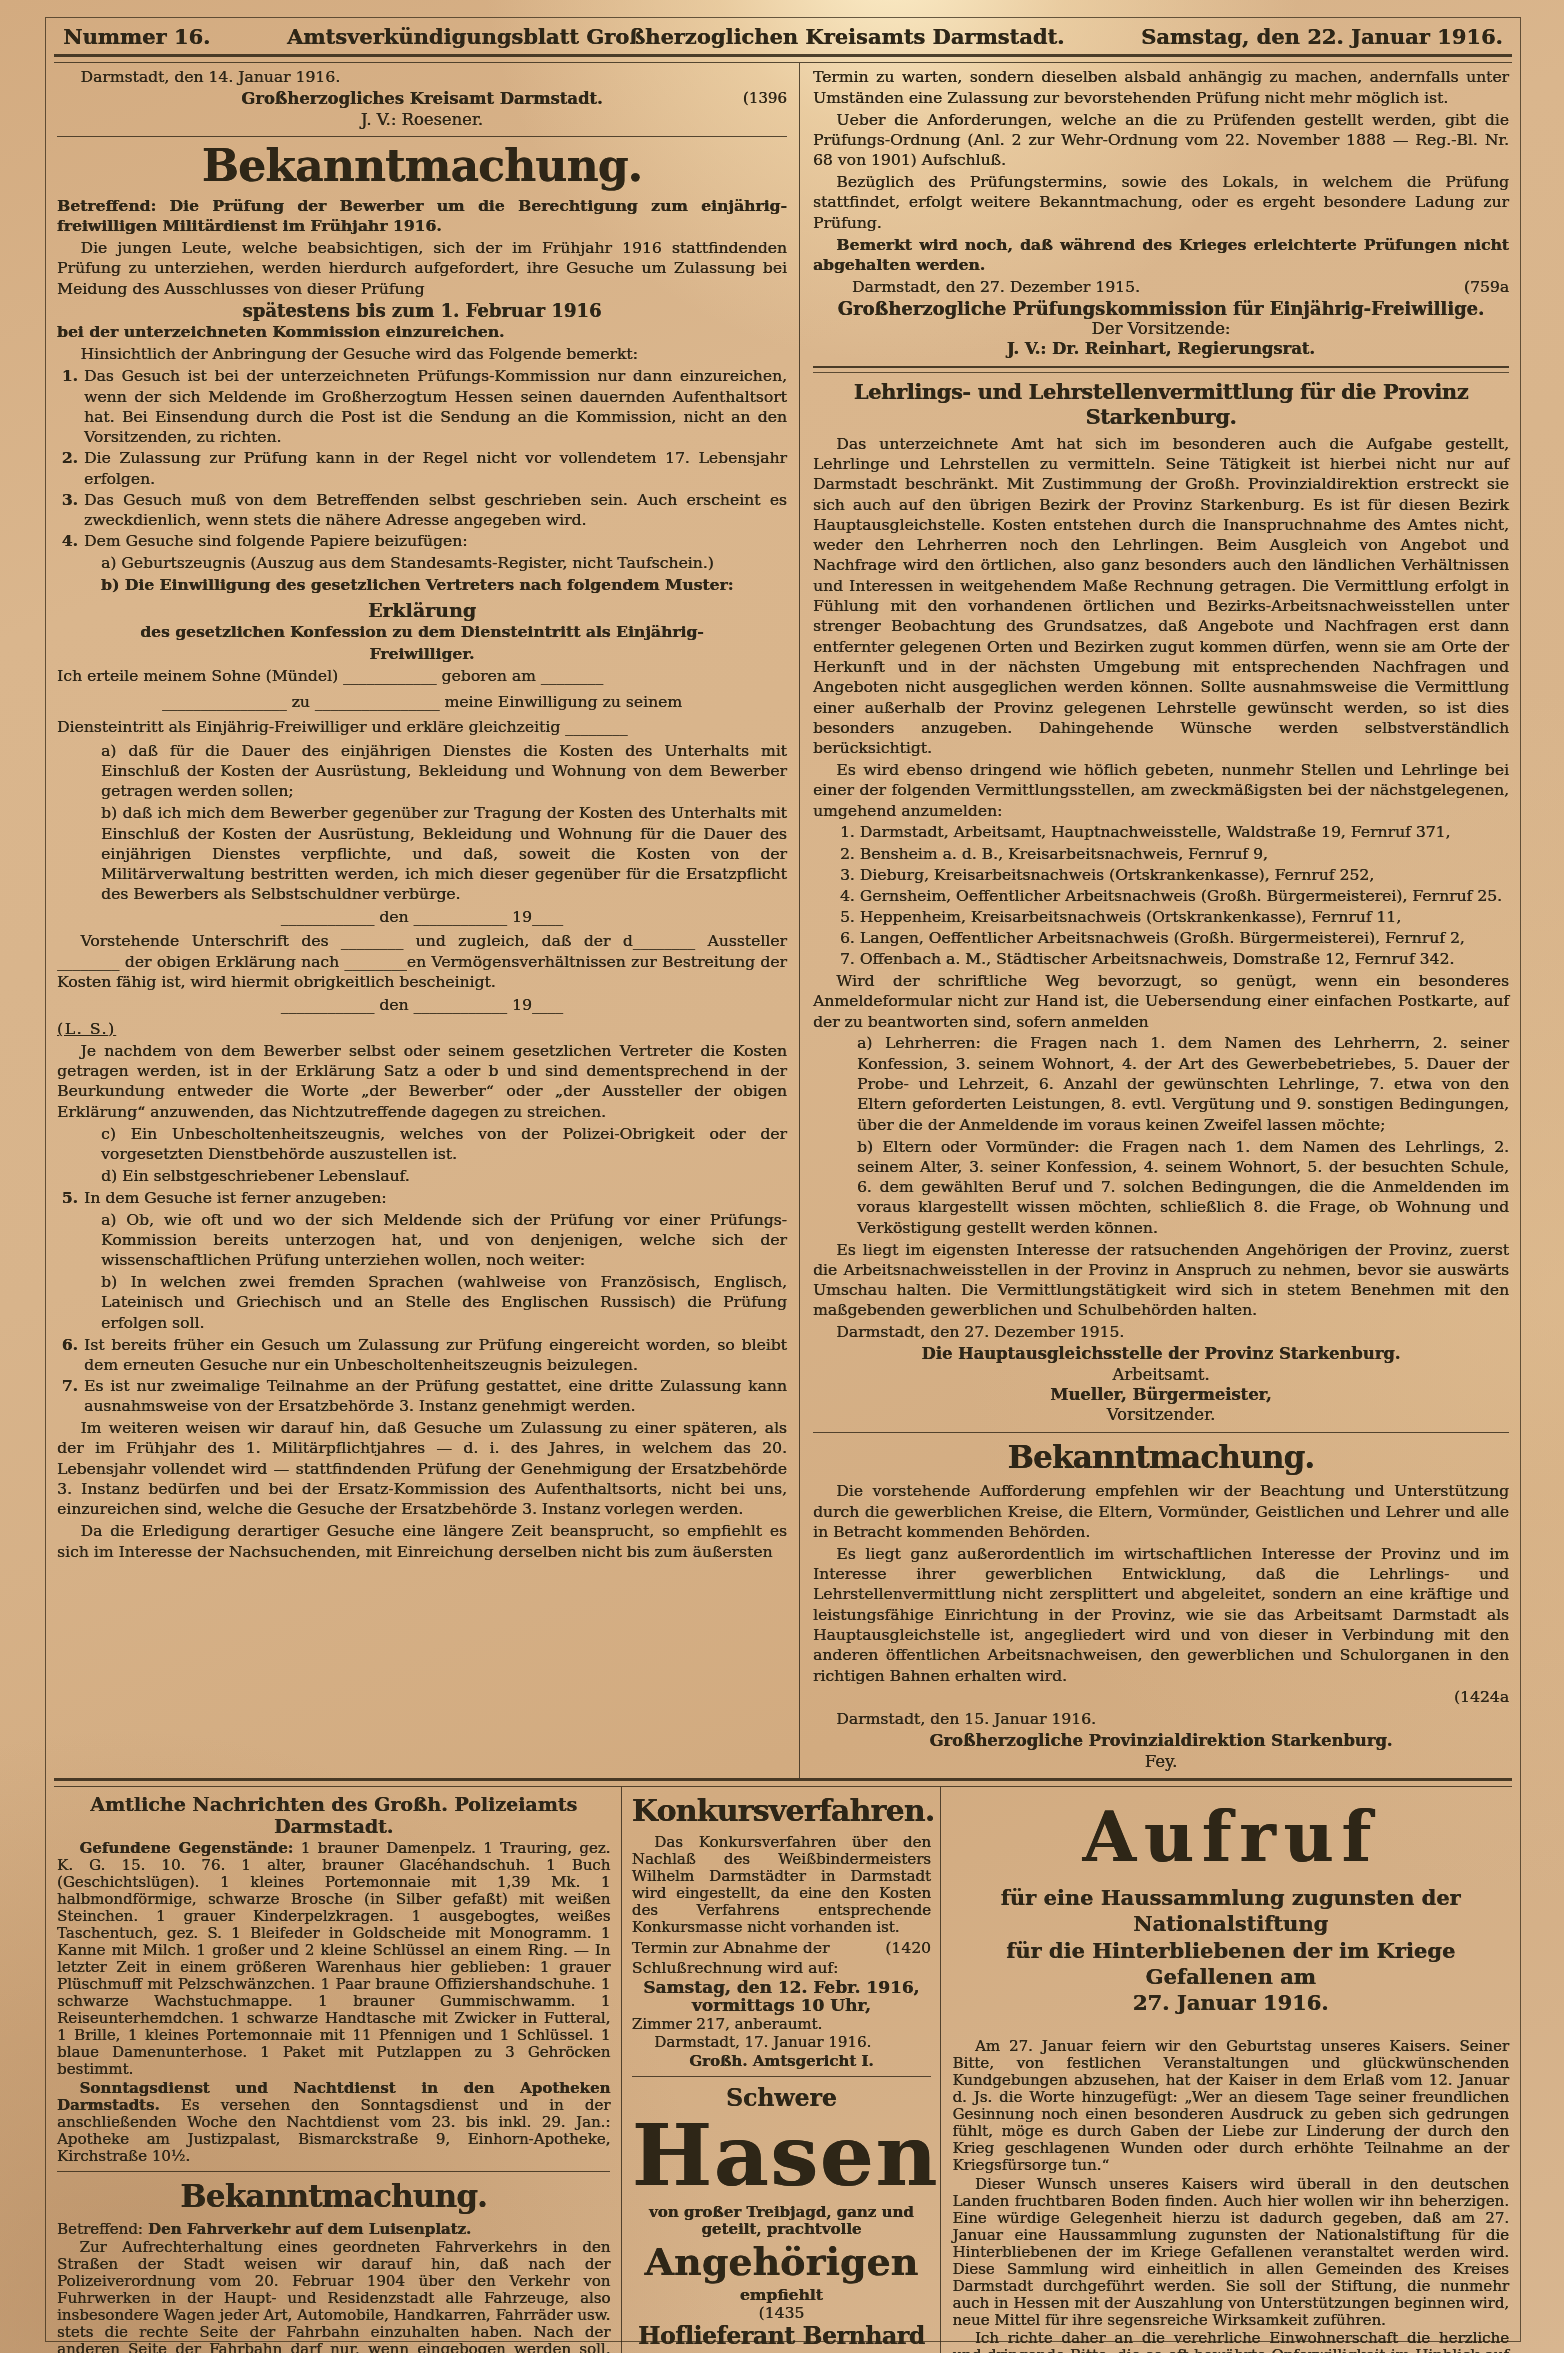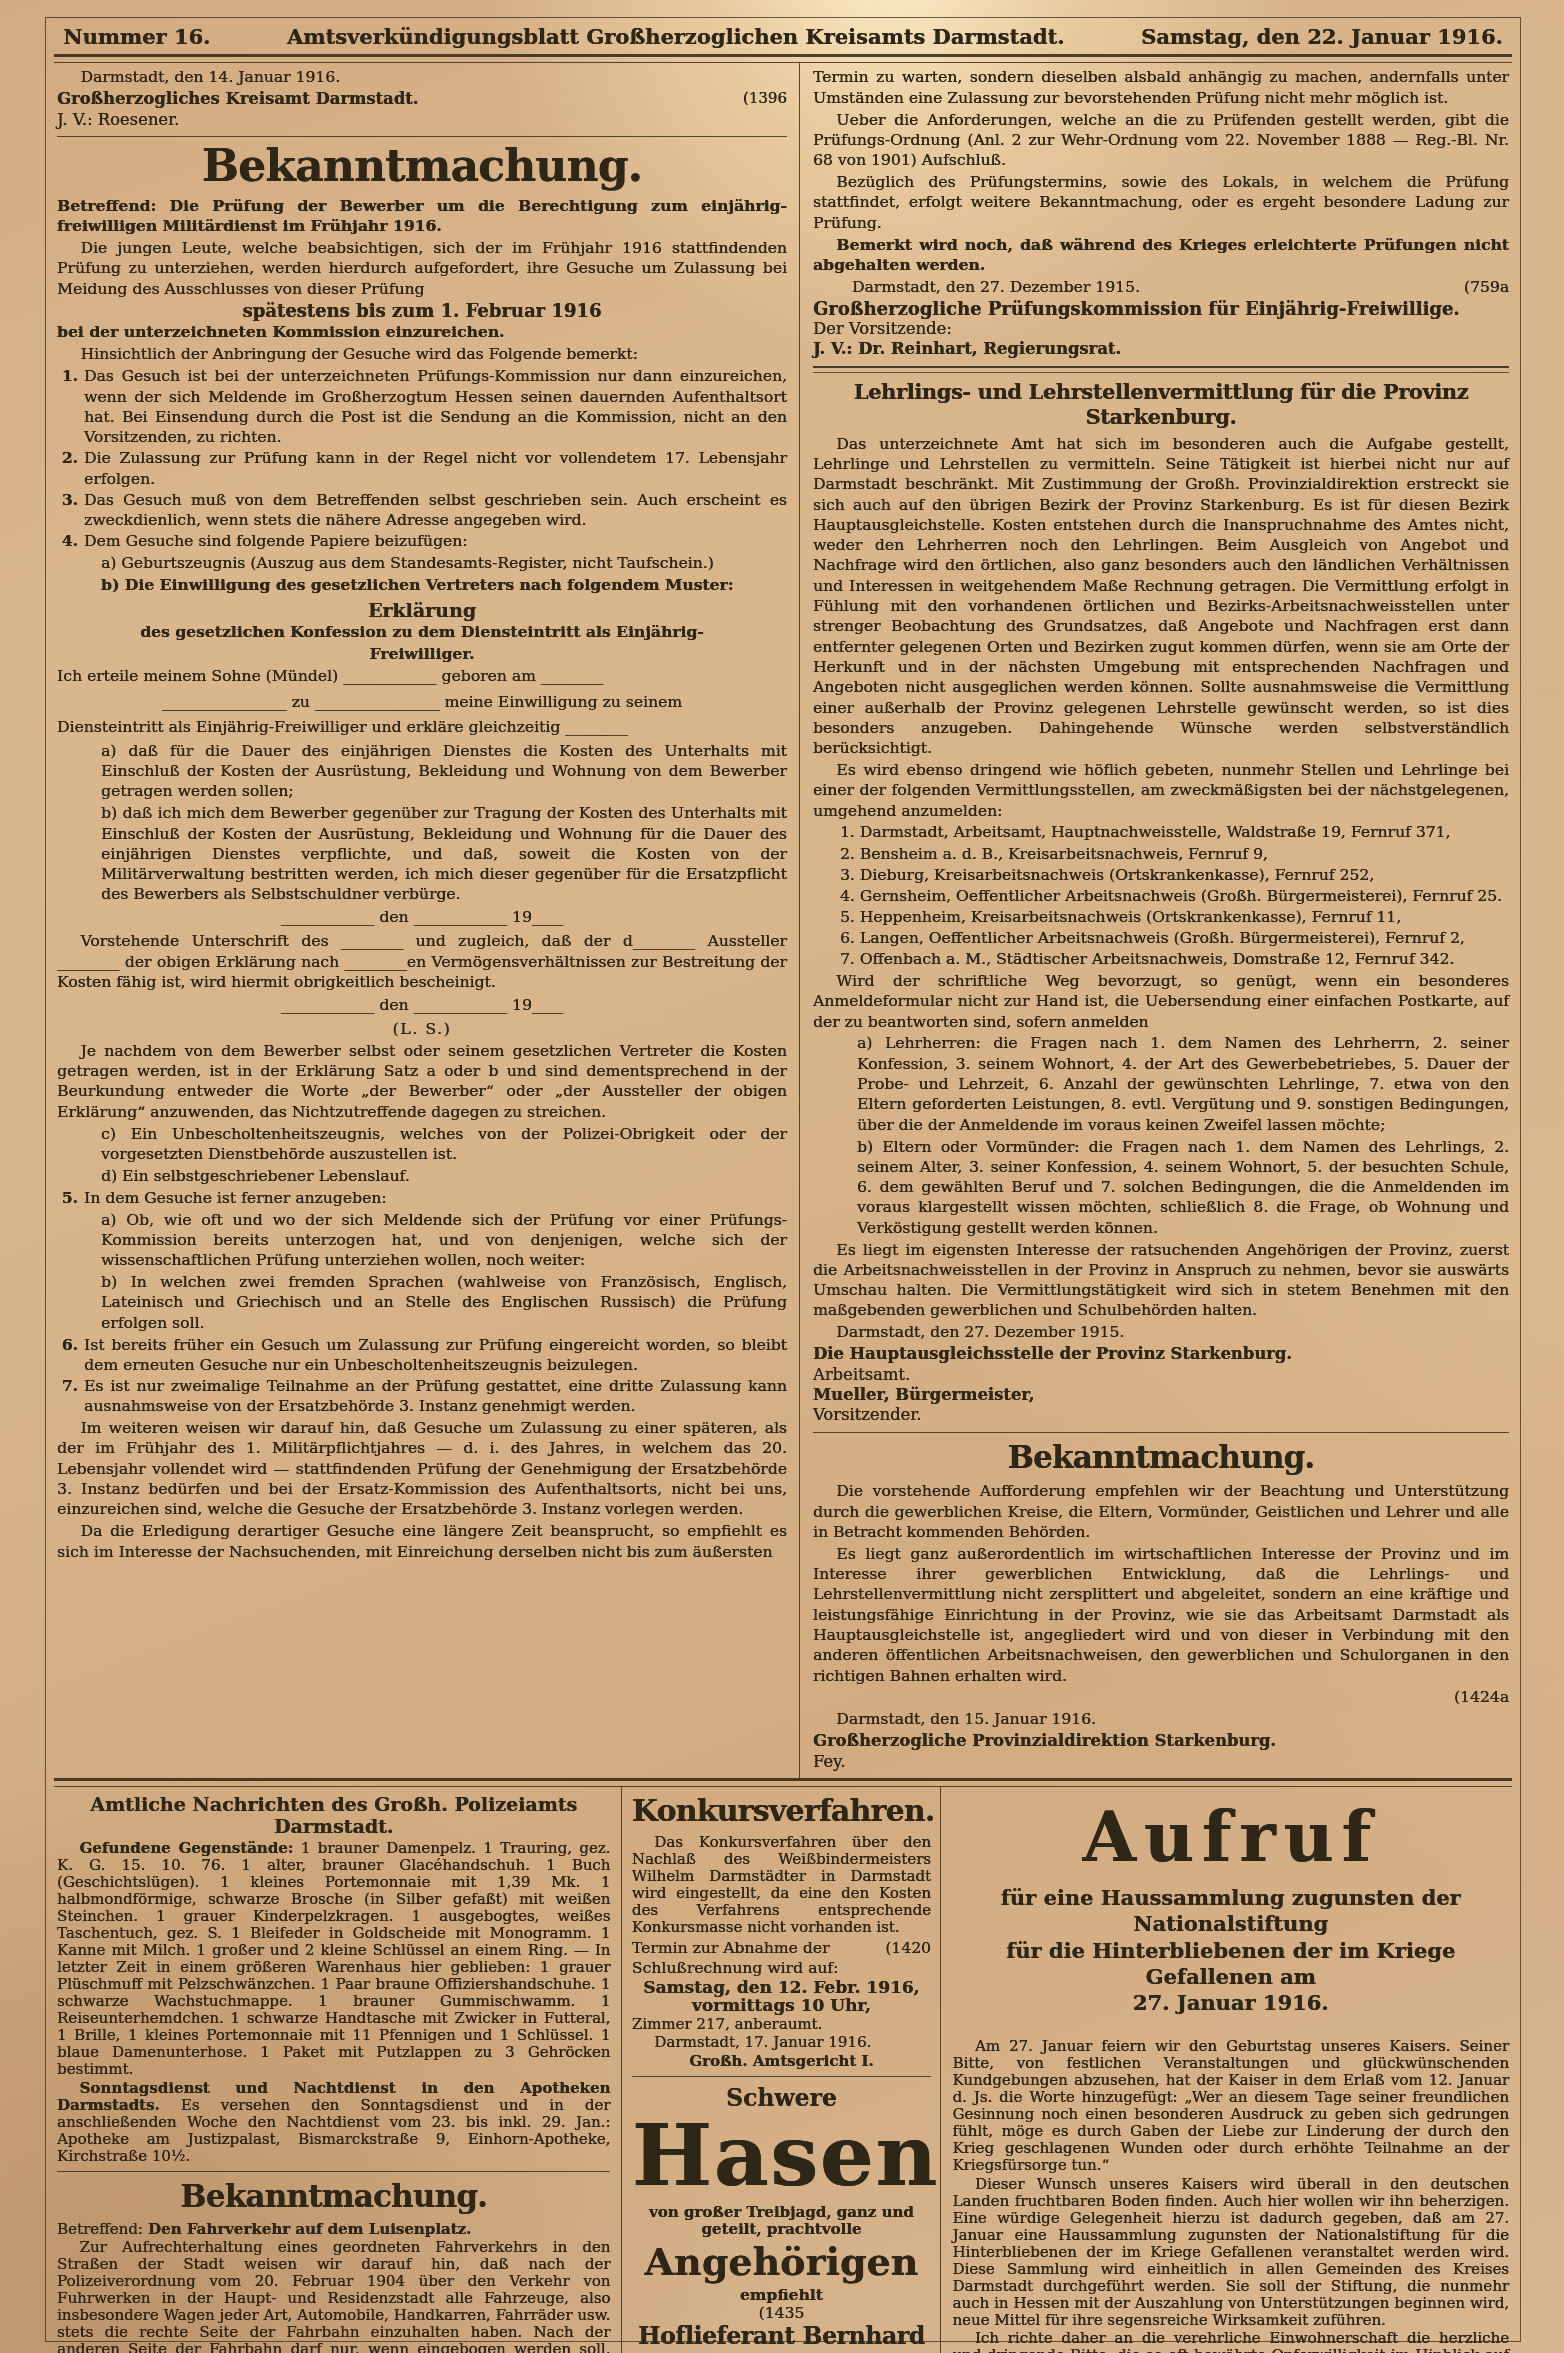--- a/index.html
+++ b/index.html
@@ -39,41 +39,41 @@
   p{margin:0 0 1.6px 0;font-size:15.6px;line-height:20.3px;text-align:justify;}
   .lower p{font-size:15px;line-height:17px;}
   .ind{text-indent:1.5em;}
   .b{font-weight:bold;}
   .ctr{text-align:center;}
   .h-big{font-size:44px;font-weight:bold;text-align:center;margin:3.1px 0 6.3px 0;letter-spacing:-0.8px;line-height:1.05;}
   .h-med{font-size:31px;font-weight:bold;text-align:center;margin:1.6px 0 6.3px 0;letter-spacing:-0.8px;}
   .h-line{font-size:21px;font-weight:bold;text-align:center;margin:1.6px 0 4.7px 0;letter-spacing:-0.4px;}
   .h-sec{font-size:19px;font-weight:bold;text-align:center;margin:1.6px 0 3.1px 0;}
   .sigrow{position:relative;margin:1.6px 0;}
-  .sigrow .c{display:block;text-align:left;font-size:16.4px;line-height:20.3px;}
+  .sigrow .c{display:block;text-align:center;font-size:16.4px;line-height:20.3px;}
   .refr{position:absolute;right:0;top:0;font-size:15px;}
   .daterow{display:flex;justify-content:space-between;font-size:15.6px;line-height:20.3px;}
   .daterow .d{text-indent:2.5em;}
   .numlist{margin:1.6px 0;padding:0;list-style:none;}
   .numlist li{font-size:15.6px;line-height:20.3px;text-align:justify;padding-left:27px;position:relative;margin-bottom:0.8px;}
   .numlist li .num{position:absolute;left:4.7px;font-weight:bold;}
   .sub{padding-left:44px;}
   .formline{font-size:15.6px;line-height:23.5px;white-space:nowrap;overflow:hidden;}
   
   .ad{text-align:center;}
   .ad .pre{font-size:23.5px;font-weight:bold;margin:1.6px 0;}
   .ad .giant{font-size:85px;font-weight:bold;line-height:1.0;margin:1.6px 0 6.3px 0;letter-spacing:1.6px;}
   .ad .big{font-size:38px;font-weight:bold;line-height:1.05;margin:3.1px 0;}
   .ad .name{font-size:23.5px;font-weight:bold;letter-spacing:-0.4px;}
   .ad p{text-align:center;}
   .emprow{display:flex;justify-content:space-between;font-size:15.6px;padding:0 4.7px;flex-direction:column;}
   
   .h-aufruf{font-size:69px;font-weight:bold;text-align:center;letter-spacing:7.8px;margin:4.7px 0 7.8px 0;}
   .subhead{font-size:21px;font-weight:bold;text-align:center;line-height:1.25;margin-bottom:22px;}
-  .ls{text-align:center;font-size:15.6px;letter-spacing:1.6px;margin:1.6px 0;}
+  .ls{font-size:15.6px;letter-spacing:1.6px;margin:1.6px 0;text-decoration:underline;}
 </style>
 </head>
 <body>
 
 <div class="page ink">
   <div class="frame">
 
     <div class="masthead">
       <span>Nummer 16.</span>
       <span class="mid">Amtsverkündigungsblatt Großherzoglichen Kreisamts Darmstadt.</span>

